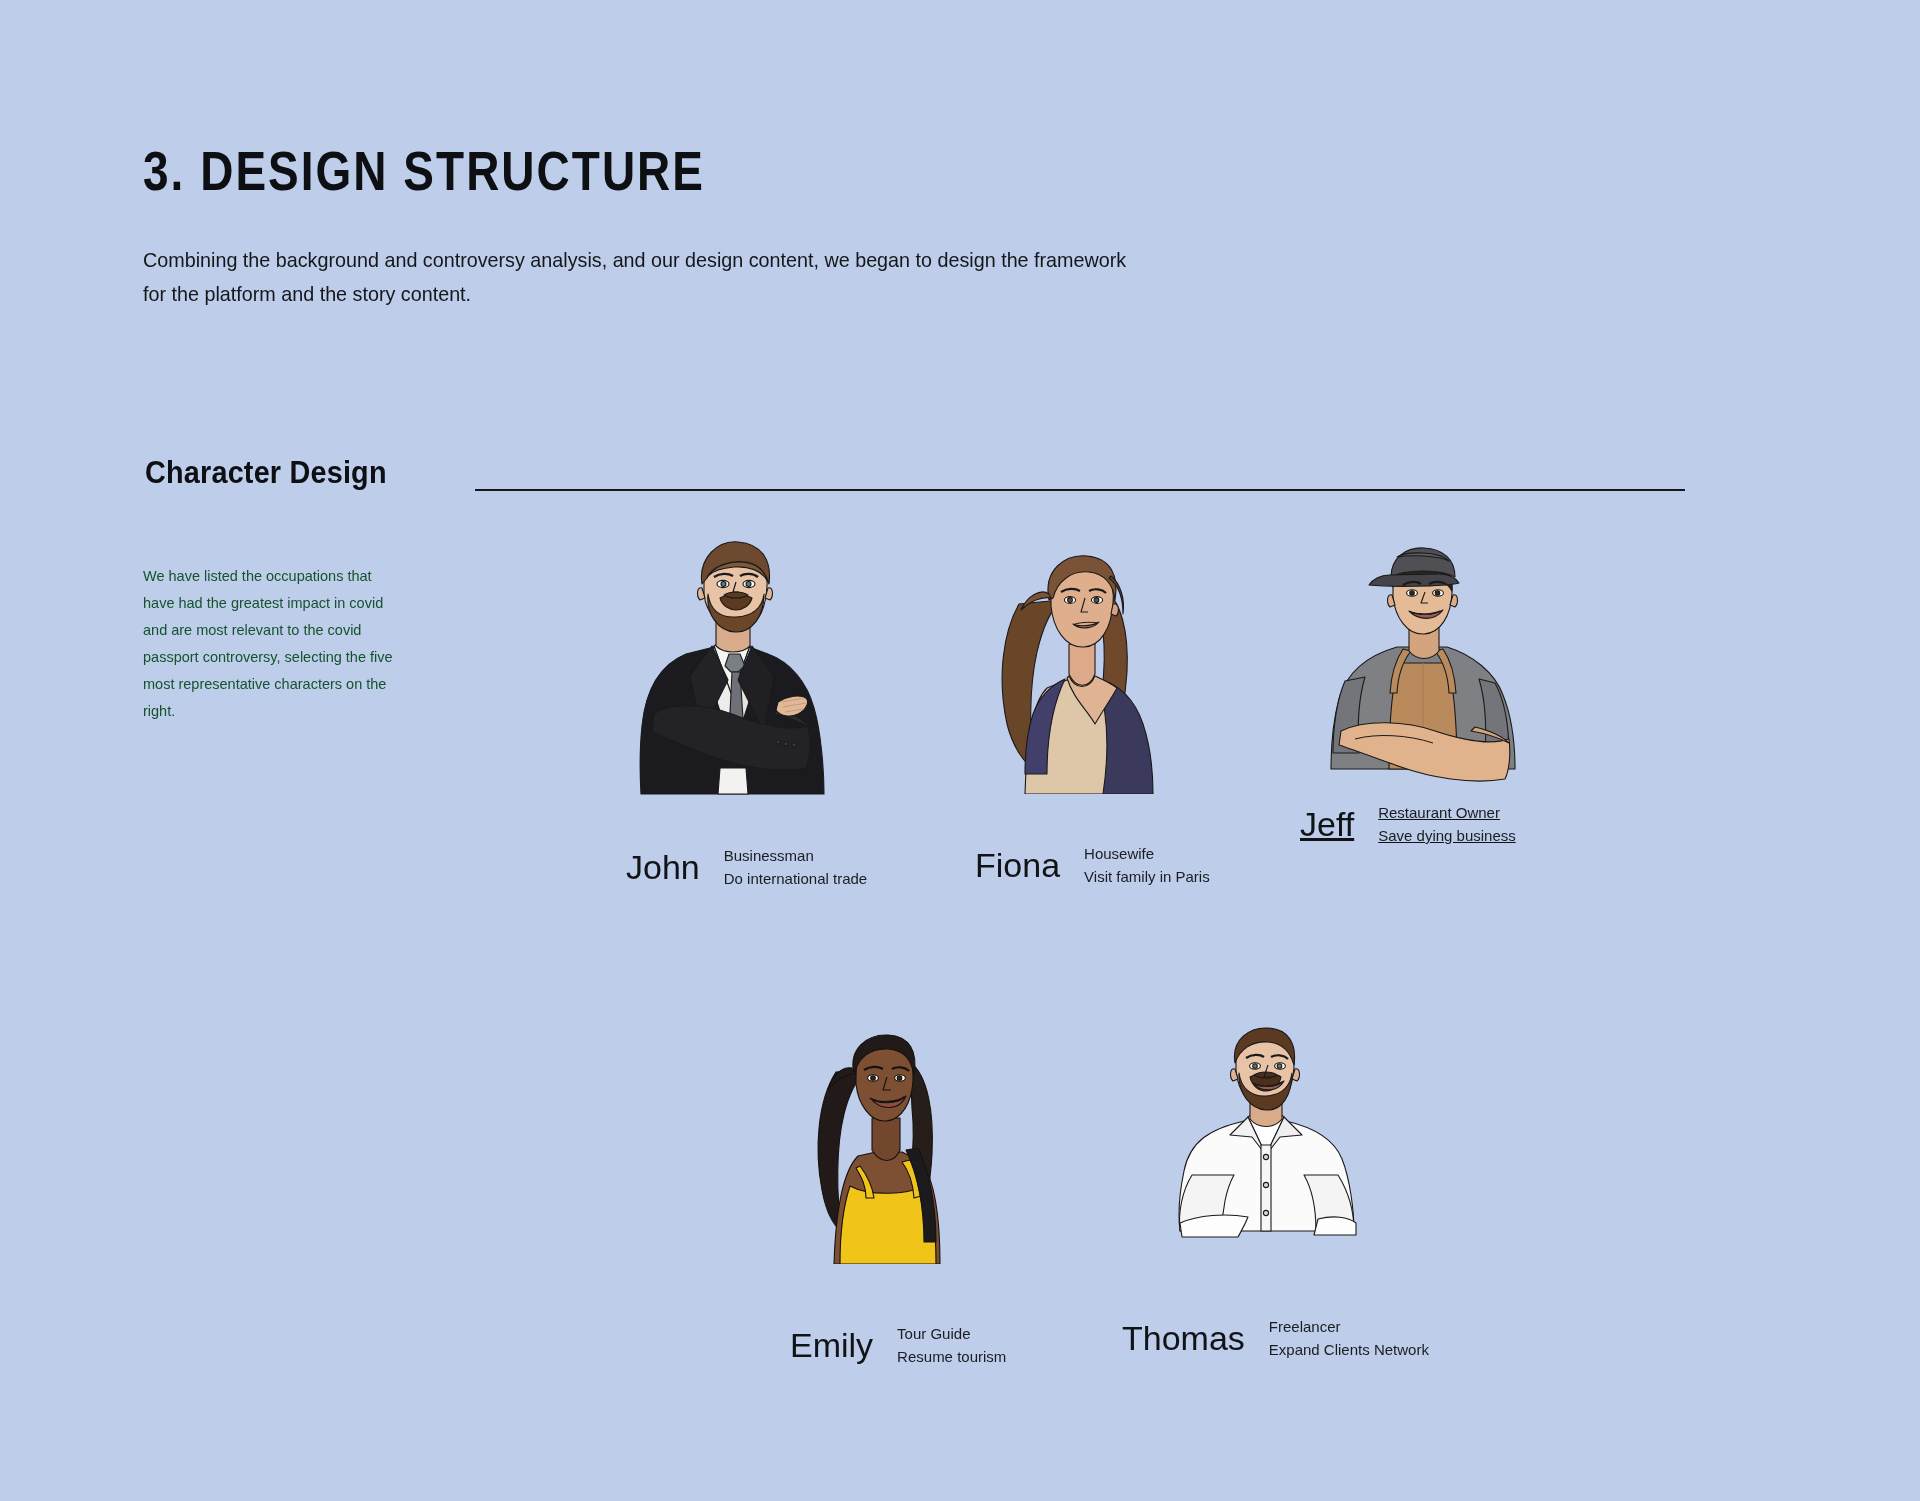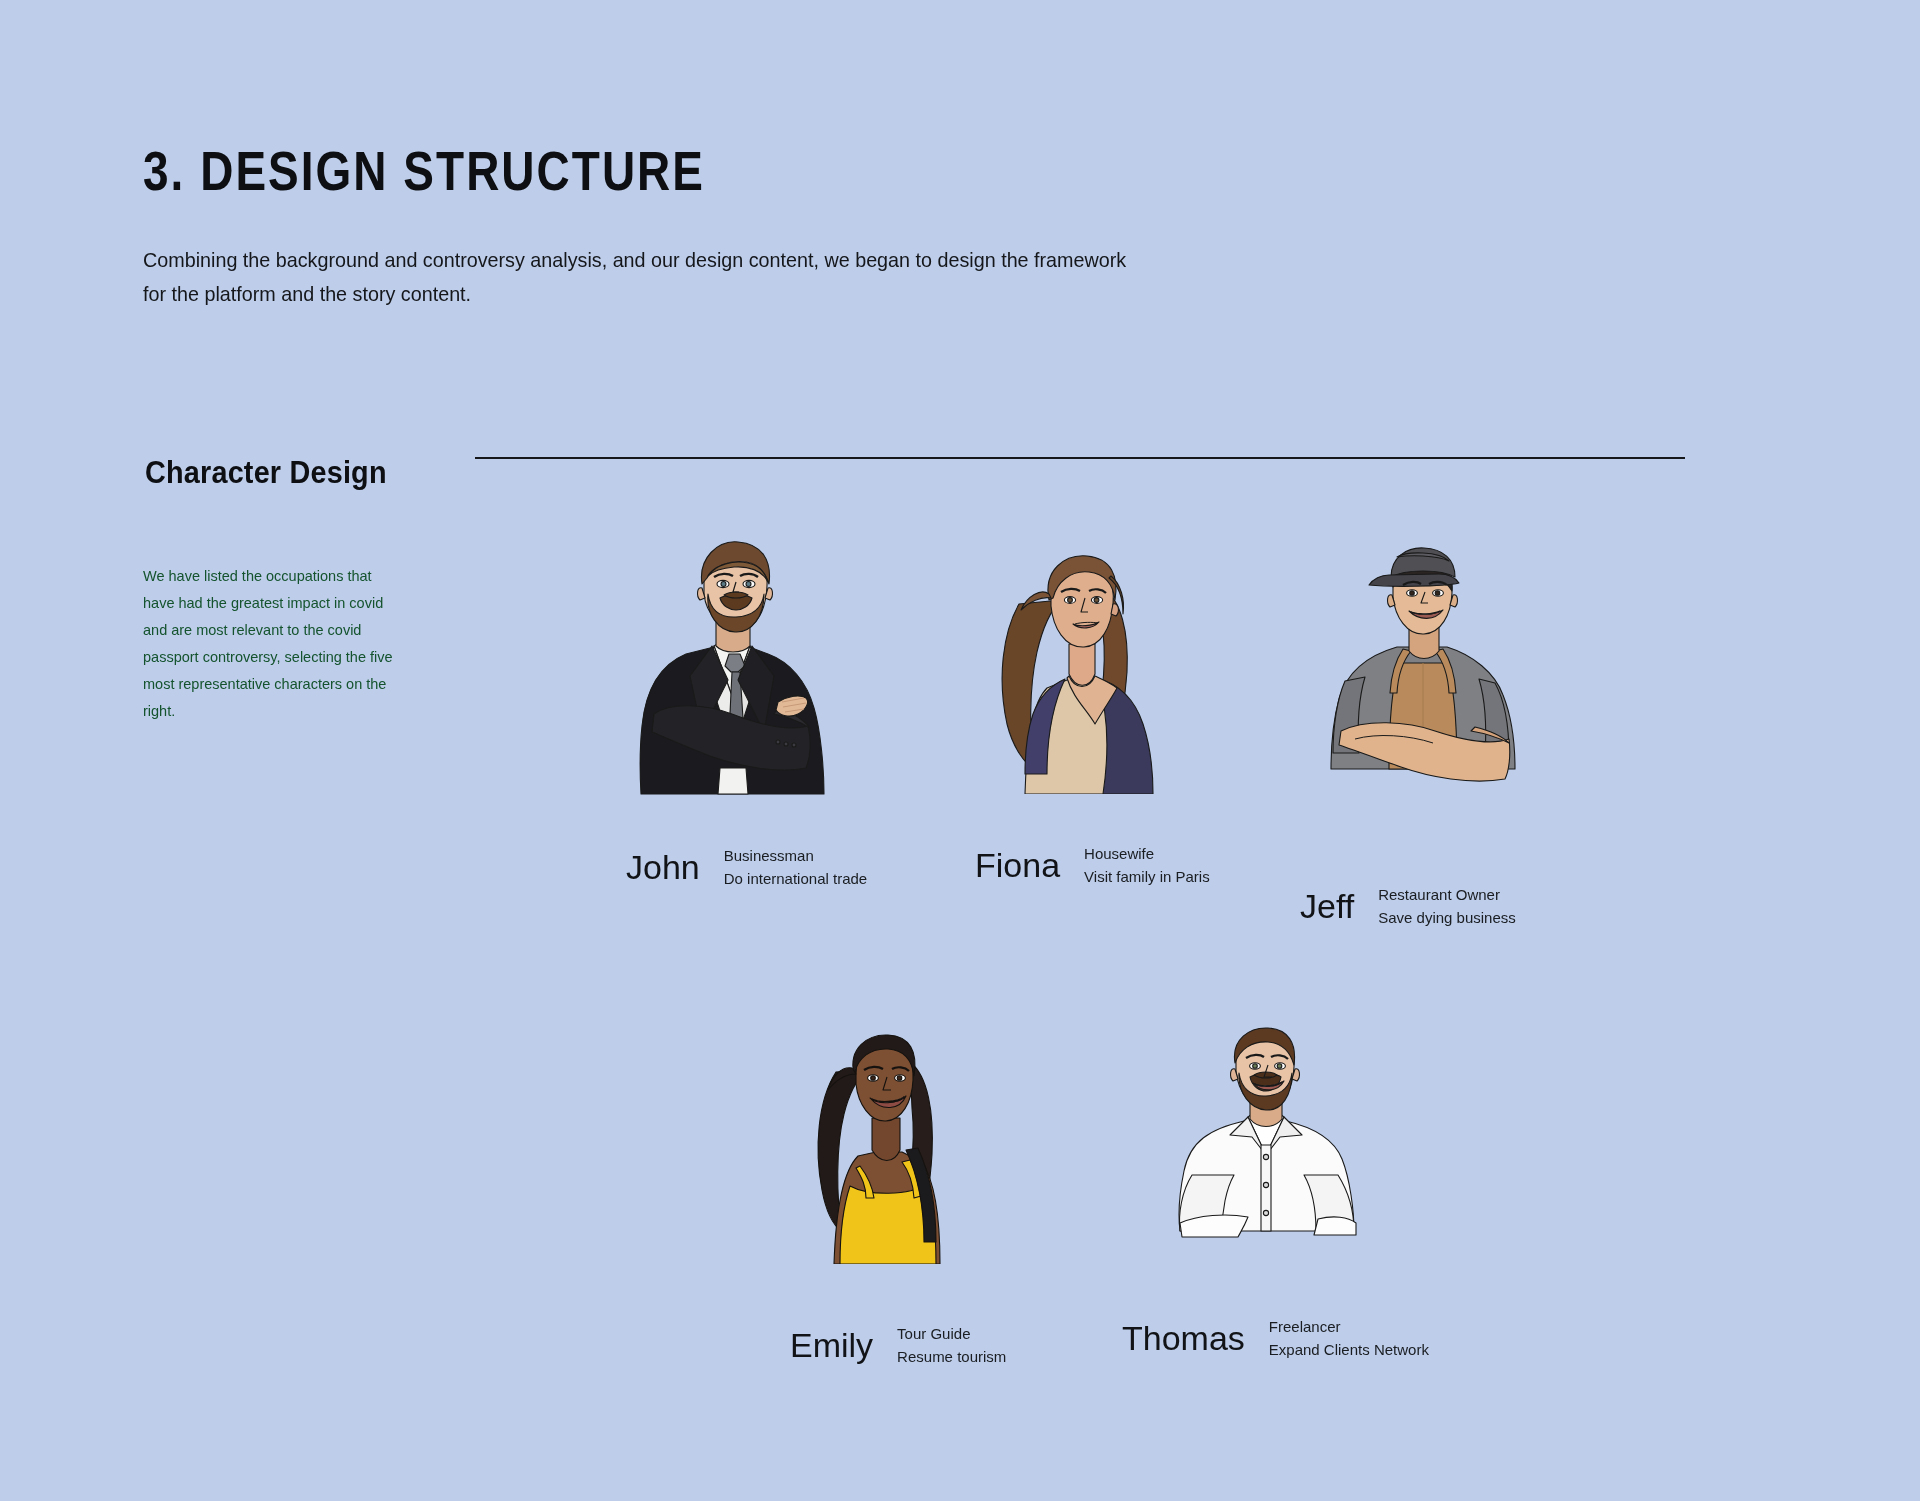--- a/index.html
+++ b/index.html
@@ -42,21 +42,21 @@
     transform-origin: left top;
   }
 
   
   .section-head {
     position: absolute;
     left: 145px;
     top: 455px;
     width: 1540px;
     display: flex;
-    align-items: flex-start;
+    align-items: flex-end;
   }
   .section-title {
     font-family: "Liberation Sans Narrow", "Liberation Sans", sans-serif;
     font-size: 31px;
     font-weight: 700;
     color: #0d0f12;
     white-space: nowrap;
     letter-spacing: .2px;
     transform: scaleX(0.93);
     transform-origin: left center;
@@ -122,21 +122,21 @@
   #char-john   { left: 628px;  top: 536px;  width: 210px; }
   #char-fiona  { left: 985px;  top: 548px;  width: 190px; }
   #char-jeff   { left: 1325px; top: 543px;  width: 195px; }
   
   #char-emily  { left: 806px;  top: 1028px; width: 160px; }
   #char-thomas { left: 1148px; top: 1025px; width: 235px; }
 
   .lbl { position: absolute; }
   #lbl-john   { left: 626px;  top: 847px; }
   #lbl-fiona  { left: 975px;  top: 845px; }
-  #lbl-jeff   { left: 1300px; top: 886px; }
+  #lbl-jeff   { left: 1300px; top: 804px; text-decoration: underline; }
   #lbl-emily  { left: 790px;  top: 1325px; }
   #lbl-thomas { left: 1122px; top: 1318px; }
 </style>
 </head>
 <body style="background: rgb(189, 205, 234);">
 
 <h1 class="page-title">3. DESIGN STRUCTURE</h1>
 
 <p class="intro-paragraph">Combining the background and controversy analysis, and our design content, we began to design the framework for the platform and the story content.</p>
 

